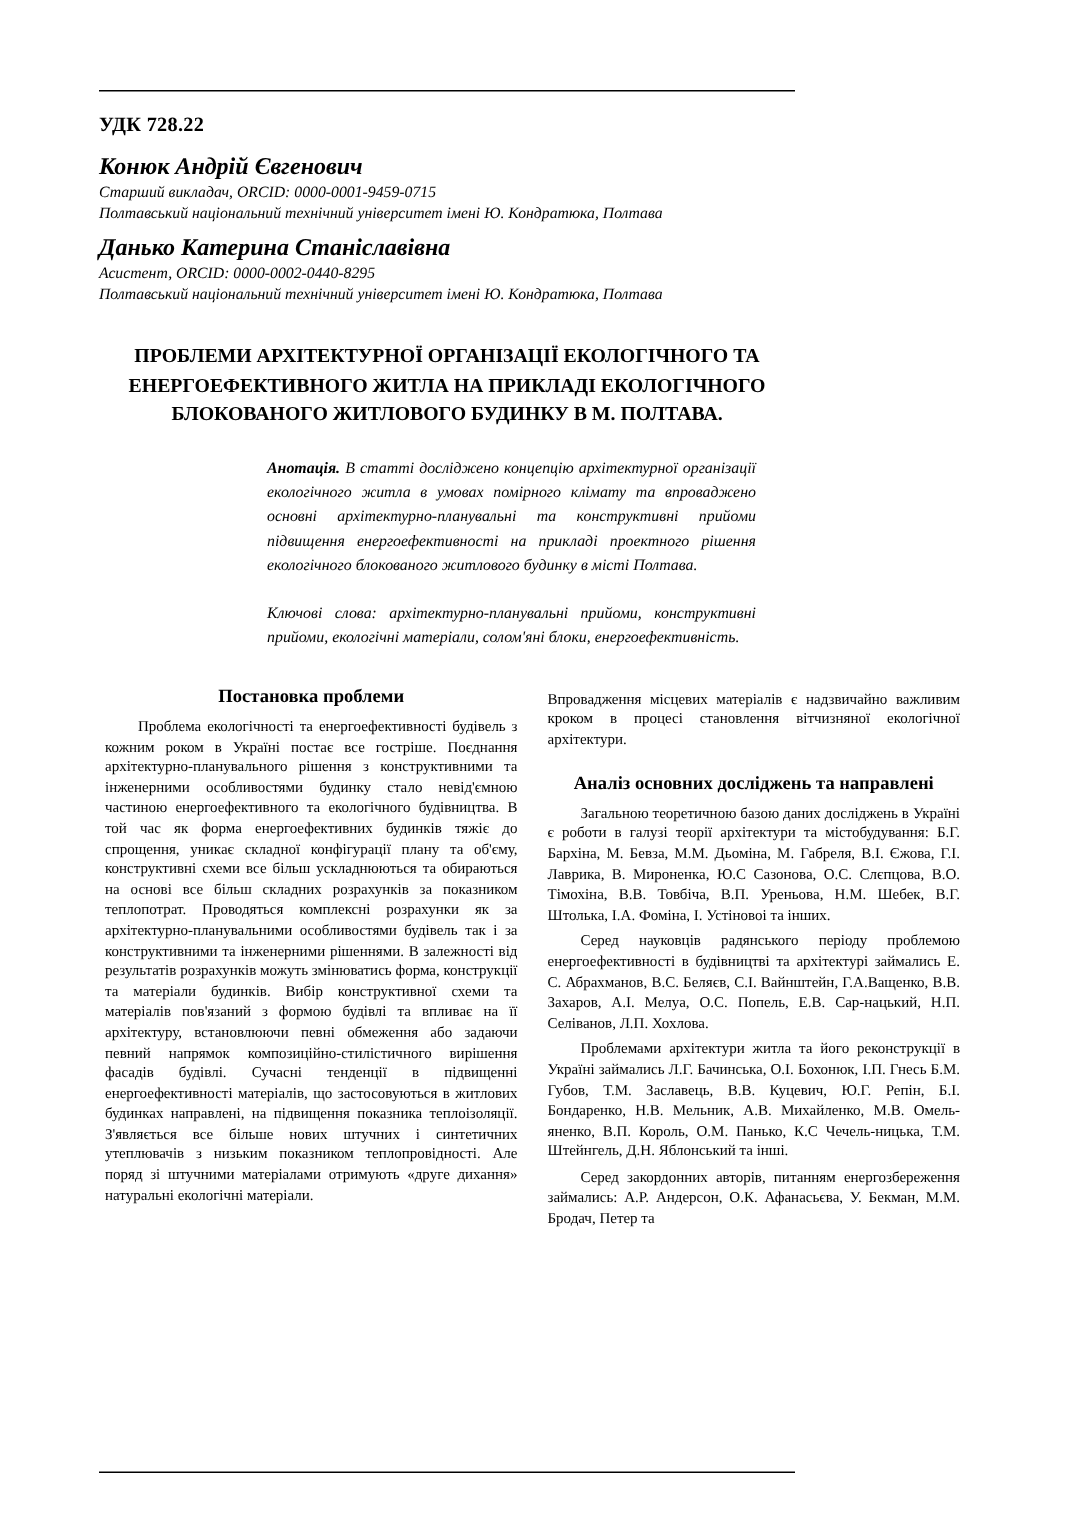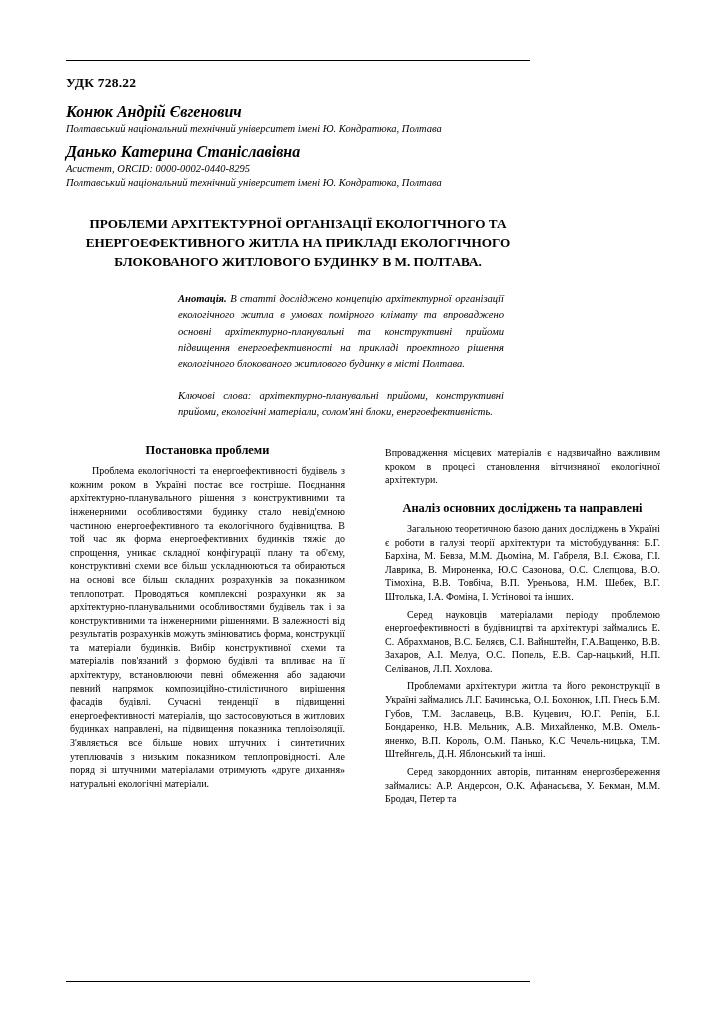--- a/index.html
+++ b/index.html
@@ -74,21 +74,21 @@
     font-size: 10.6px;
     font-style: italic;
     font-weight: normal;
     line-height: 1.52;
     text-align: justify;
     margin: 16px 26px 0 112px;
   }
   .columns {
     margin-top: 22px;
     display: flex;
-    gap: 32px;
+    gap: 12px;
   }
   .col {
     width: 283px;
     flex: 0 0 283px;
   }
   h2.section {
     font-size: 12.4px;
     font-weight: bold;
     text-align: center;
     margin: 0 0 6px 0;
@@ -110,20 +110,21 @@
 <body>
 
 <div class="page">
 
   <hr class="rule rule-top">
 
   <div class="udk">УДК 728.22</div>
 
   <div class="author-block">
     <div class="author-name">Конюк Андрій Євгенович</div>
+    <div class="author-meta">Старший викладач, ORCID: 0000-0001-9459-0715</div>
     <div class="author-meta">Полтавський національний технічний університет імені Ю. Кондратюка, Полтава</div>
   </div>
 
   <div class="author-block last">
     <div class="author-name">Данько Катерина Станіславівна</div>
     <div class="author-meta">Асистент, ORCID: 0000-0002-0440-8295</div>
     <div class="author-meta">Полтавський національний технічний університет імені Ю. Кондратюка, Полтава</div>
   </div>
 
   <h1 class="title">ПРОБЛЕМИ АРХІТЕКТУРНОЇ ОРГАНІЗАЦІЇ ЕКОЛОГІЧНОГО ТА ЕНЕРГОЕФЕКТИВНОГО ЖИТЛА НА ПРИКЛАДІ ЕКОЛОГІЧНОГО БЛОКОВАНОГО ЖИТЛОВОГО БУДИНКУ В М. ПОЛТАВА.</h1>
@@ -139,21 +140,21 @@
 
     <div class="col">
       <h2 class="section">Постановка проблеми</h2>
       <p class="body">Проблема екологічності та енергоефективності будівель з кожним роком в Україні постає все гостріше. Поєднання архітектурно-планувального рішення з конструктивними та інженерними особливостями будинку стало невід'ємною частиною енергоефективного та екологічного будівництва. В той час як форма енергоефективних будинків тяжіє до спрощення, уникає складної конфігурації плану та об'єму, конструктивні схеми все більш ускладнюються та обираються на основі все більш складних розрахунків за показником теплопотрат. Проводяться комплексні розрахунки як за архітектурно-планувальними особливостями будівель так і за конструктивними та інженерними рішеннями. В залежності від результатів розрахунків можуть змінюватись форма, конструкції та матеріали будинків. Вибір конструктивної схеми та матеріалів пов'язаний з формою будівлі та впливає на її архітектуру, встановлюючи певні обмеження або задаючи певний напрямок композиційно-стилістичного вирішення фасадів будівлі. Сучасні тенденції в підвищенні енергоефективності матеріалів, що застосовуються в житлових будинках направлені, на підвищення показника теплоізоляції. З'являється все більше нових штучних і синтетичних утеплювачів з низьким показником теплопровідності. Але поряд зі штучними матеріалами отримують «друге дихання» натуральні екологічні матеріали.</p>
     </div>
 
     <div class="col">
       <p class="body noindent">Впровадження місцевих матеріалів є надзвичайно важливим кроком в процесі становлення вітчизняної екологічної архітектури.</p>
       <h2 class="section spaced">Аналіз основних досліджень та направлені</h2>
       <p class="body">Загальною теоретичною базою даних досліджень в Україні є роботи в галузі теорії архітектури та містобудування: Б.Г. Бархіна, М. Бевза, М.М. Дьоміна, М. Габреля, В.І. Єжова, Г.І. Лаврика, В. Мироненка, Ю.С Сазонова, О.С. Слєпцова, В.О. Тімохіна, В.В. Товбіча, В.П. Уреньова, Н.М. Шебек, В.Г. Штолька, І.А. Фоміна, І. Устіновоі та інших.</p>
-      <p class="body">Серед науковців матеріалами періоду проблемою енергоефективності в будівництві та архітектурі займались Е. С. Абрахманов, В.С. Беляєв, С.І. Вайнштейн, Г.А.Ващенко, В.В. Захаров, А.І. Мелуа, О.С. Попель, Е.В. Сар-нацький, Н.П. Селіванов, Л.П. Хохлова.</p>
+      <p class="body">Серед науковців радянського періоду проблемою енергоефективності в будівництві та архітектурі займались Е. С. Абрахманов, В.С. Беляєв, С.І. Вайнштейн, Г.А.Ващенко, В.В. Захаров, А.І. Мелуа, О.С. Попель, Е.В. Сар-нацький, Н.П. Селіванов, Л.П. Хохлова.</p>
       <p class="body">Проблемами архітектури житла та його реконструкції в Україні займались Л.Г. Бачинська, О.І. Бохонюк, І.П. Гнесь Б.М. Губов, Т.М. Заславець, В.В. Куцевич, Ю.Г. Репін, Б.І. Бондаренко, Н.В. Мельник, А.В. Михайленко, М.В. Омель-яненко, В.П. Король, О.М. Панько, К.С Чечель-ницька, Т.М. Штейнгель, Д.Н. Яблонський та інші.</p>
       <p class="body">Серед закордонних авторів, питанням енергозбереження займались: А.Р. Андерсон, О.К. Афанасьєва, У. Бекман, М.М. Бродач, Петер та</p>
     </div>
 
   </div>
 
   <hr class="rule rule-bottom">
 
 </div>
 

